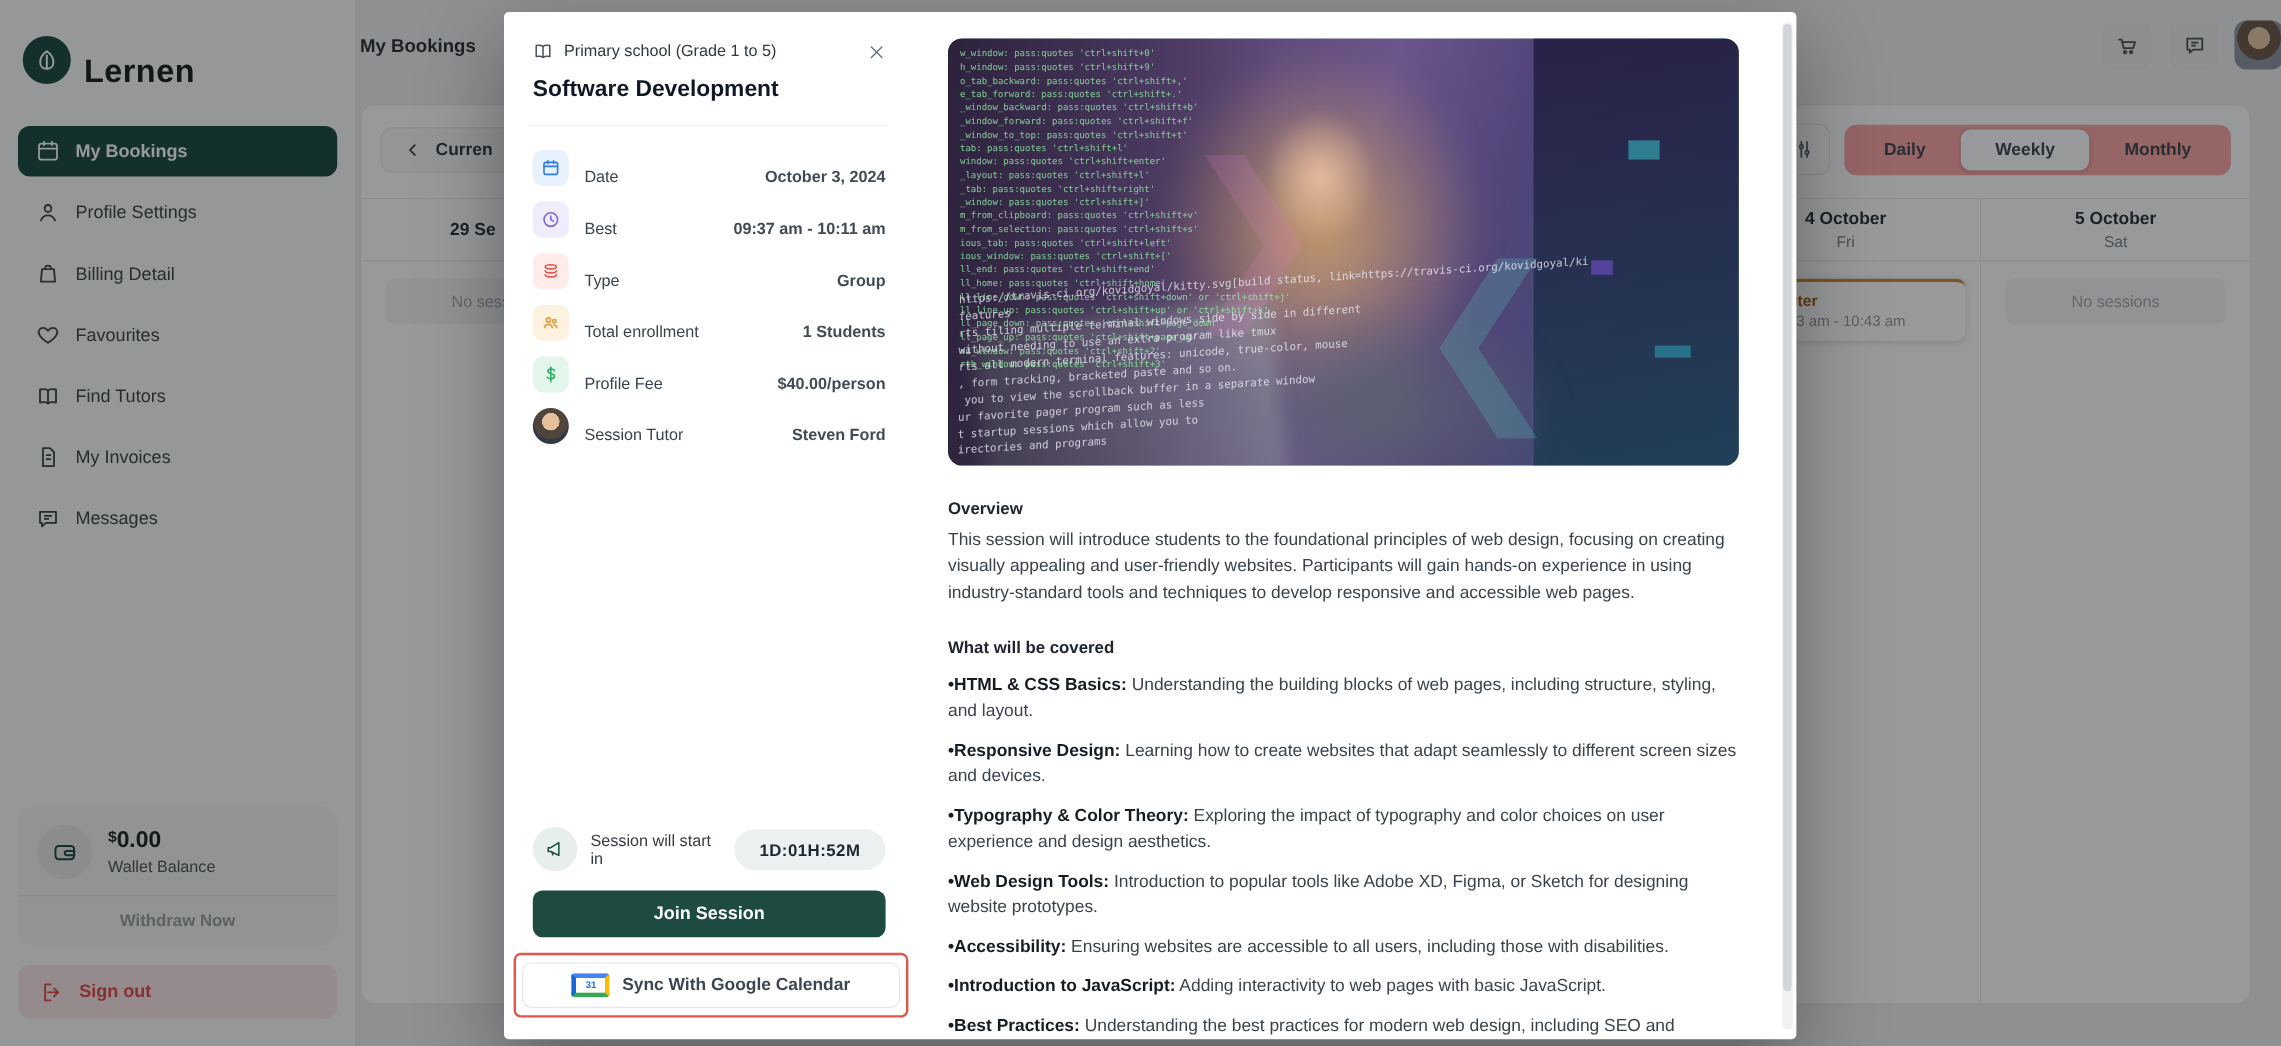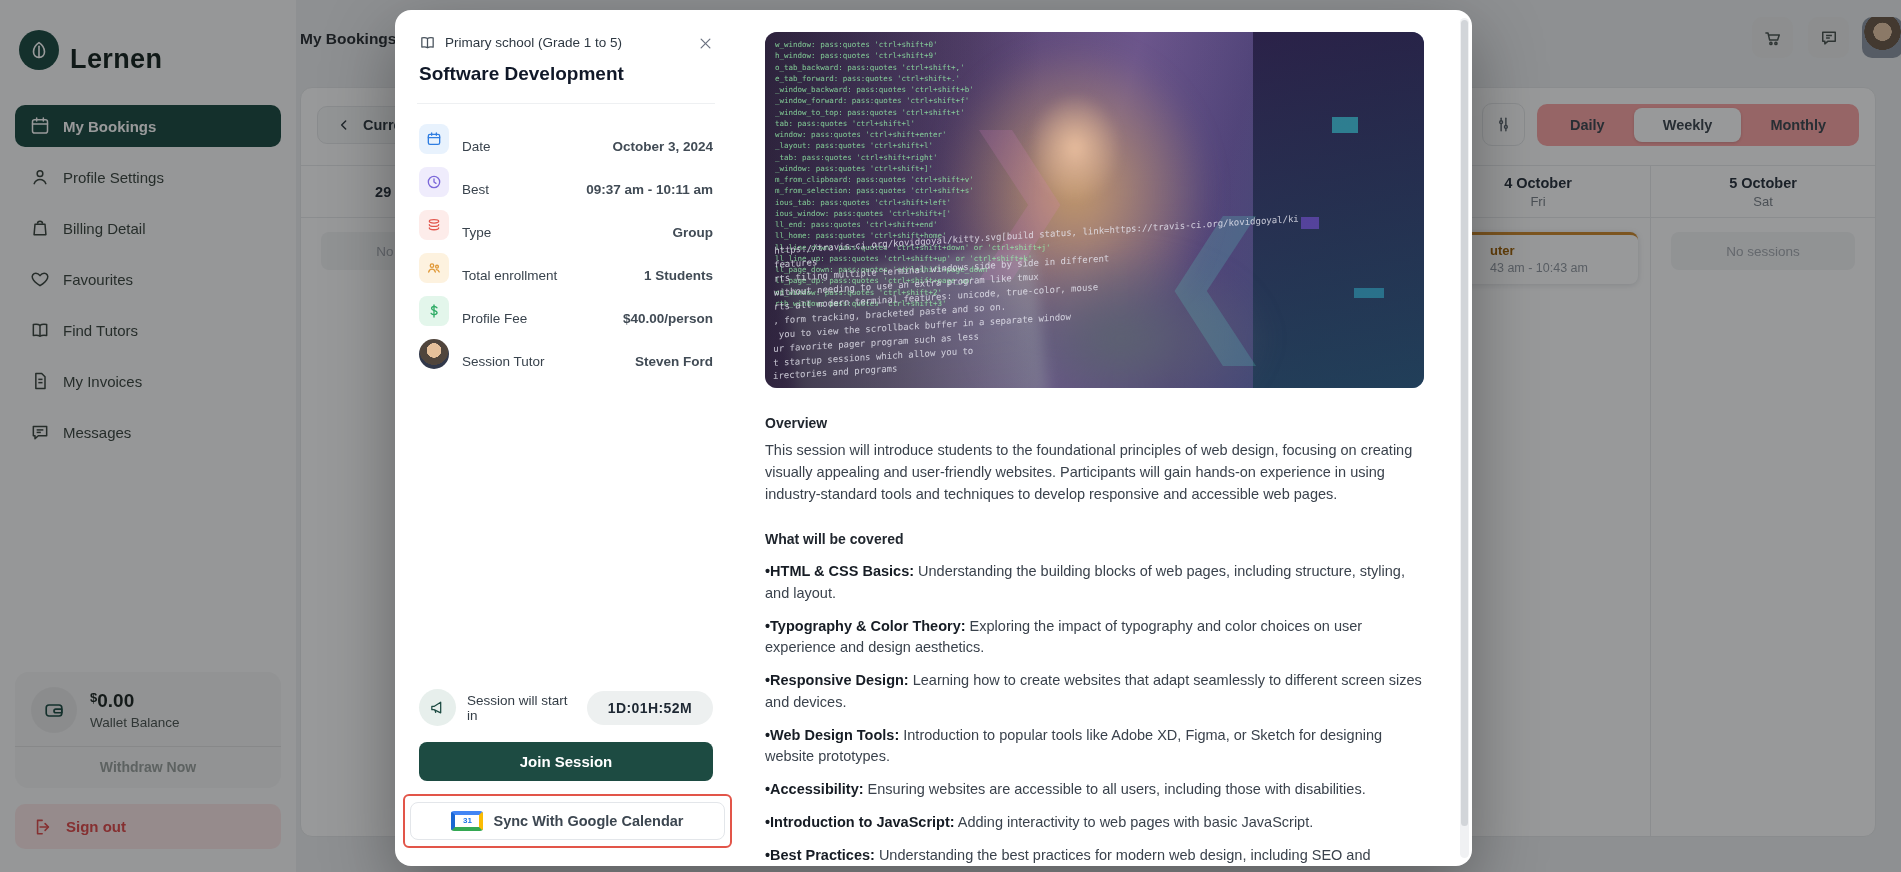--- a/index.html
+++ b/index.html
@@ -51,21 +51,21 @@
   .col-head.clip { align-items:flex-end; }
   .col-head.clip .col-date { padding-right:112px; }
   .col-body { padding:14px 0 0; }
   .no-sessions { margin:0 20px; height:38px; background:#f3f4f5; border-radius:8px; display:flex; align-items:center; justify-content:center; color:#a6abb1; font-size:13.5px; }
   .session-card { margin:0 12px; background:#fff; border-radius:8px; border-top:3px solid #cf8a2e; box-shadow:0 1px 6px rgba(16,24,40,.14); padding:8px 10px 9px 52px; cursor:pointer; }
   .session-title { font-size:13px; font-weight:700; color:#a16207; }
   .session-time { font-size:12.5px; color:#939aa2; margin-top:3px; }
 
   
   .overlay { position:absolute; inset:0; background:rgba(10,12,14,.42); z-index:10; }
-  .modal { position:absolute; left:395px; top:10px; width:1077px; height:856px; background:#fff; border-radius:16px; z-index:20; box-shadow:0 24px 70px rgba(0,0,0,.35); }
+  .modal { position:absolute; left:420px; top:10px; width:1077px; height:856px; background:#fff; border-radius:4px; z-index:20; box-shadow:0 24px 70px rgba(0,0,0,.35); }
 
   .mleft { position:absolute; left:0; top:0; width:342px; height:100%; padding:24px 24px 18px; display:flex; flex-direction:column; }
   .mcat-row { display:flex; align-items:flex-start; justify-content:space-between; }
   .mcat { display:flex; align-items:center; gap:9px; font-size:13.5px; color:#2e3842; }
   .mcat svg { color:#49535d; }
   .mclose { color:#6b7280; cursor:pointer; margin-top:2px; }
   .mtitle { font-size:19px; font-weight:700; color:#101828; margin-top:8px; }
   .mdivider { border-top:1px solid #eef0f2; margin:18px -2px 20px; }
   .mrow { display:flex; align-items:flex-end; margin-bottom:13px; }
   .mrow-icon { width:30px; height:30px; border-radius:8px; display:flex; align-items:center; justify-content:center; margin-right:13px; flex:0 0 auto; }
@@ -469,22 +469,22 @@
 ur favorite pager program such as less
 t startup sessions which allow you to
 irectories and programs</pre>
     </div>
 
     <div class="sec-heading">Overview</div>
     <div class="sec-body">This session will introduce students to the foundational principles of web design, focusing on creating visually appealing and user-friendly websites. Participants will gain hands-on experience in using industry-standard tools and techniques to develop responsive and accessible web pages.</div>
 
     <div class="covered-heading">What will be covered</div>
     <p class="bullet"><b>•HTML &amp; CSS Basics:</b><span> Understanding the building blocks of web pages, including structure, styling, and layout.</span></p>
+    <p class="bullet"><b>•Responsive Design:</b><span> Learning how to create websites that adapt seamlessly to different screen sizes and devices.</span></p>
     <p class="bullet"><b>•Typography &amp; Color Theory:</b><span> Exploring the impact of typography and color choices on user experience and design aesthetics.</span></p>
-    <p class="bullet"><b>•Responsive Design:</b><span> Learning how to create websites that adapt seamlessly to different screen sizes and devices.</span></p>
     <p class="bullet"><b>•Web Design Tools:</b><span> Introduction to popular tools like Adobe XD, Figma, or Sketch for designing website prototypes.</span></p>
     <p class="bullet"><b>•Accessibility:</b><span> Ensuring websites are accessible to all users, including those with disabilities.</span></p>
     <p class="bullet"><b>•Introduction to JavaScript:</b><span> Adding interactivity to web pages with basic JavaScript.</span></p>
     <p class="bullet"><b>•Best Practices:</b><span> Understanding the best practices for modern web design, including SEO and performance optimization.</span></p>
   </div>
 
   <div class="msb">
     <div class="msb-thumb"></div>
   </div>
 </div>

